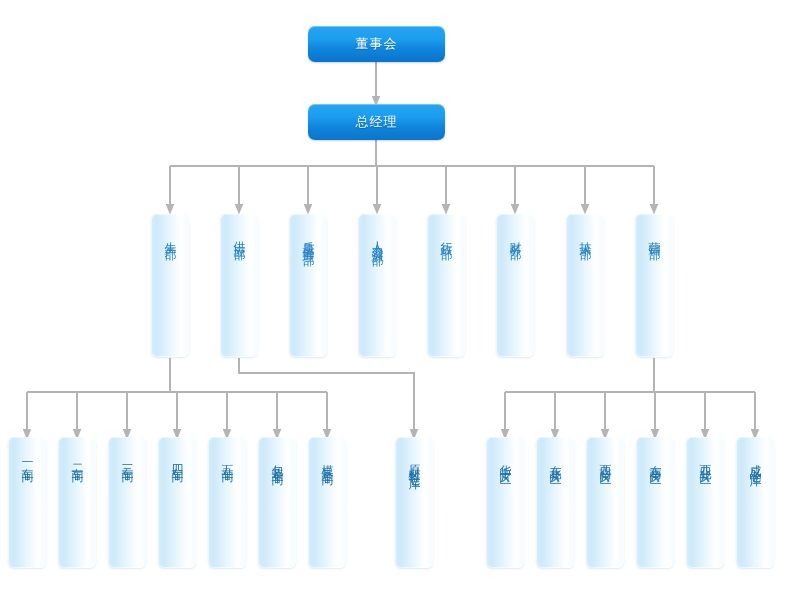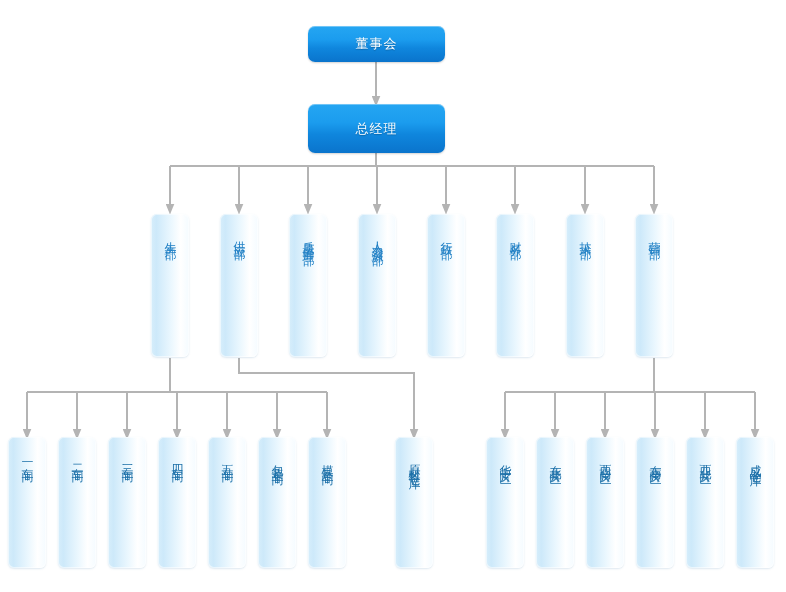--- a/index.html
+++ b/index.html
@@ -103,21 +103,21 @@
       <line x1="655" y1="392" x2="655" y2="430" marker-end="url(#arrow)"></line>
       <line x1="705" y1="392" x2="705" y2="430" marker-end="url(#arrow)"></line>
       <line x1="755" y1="392" x2="755" y2="430" marker-end="url(#arrow)"></line>
     </g>
   </svg>
 
   <div class="node-top" style="left:308px;top:26px;width:137px;height:36px;">
     <span>董事会</span>
   </div>
 
-  <div class="node-top" style="left:308px;top:104px;width:137px;height:49px;">
+  <div class="node-top" style="left:308px;top:104px;width:137px;height:36px;">
     <span>总经理</span>
   </div>
 
   <div class="node-v" style="left:151px;top:214px;width:38px;height:143px;">
     <span class="vtext">生产部</span>
   </div>
   <div class="node-v" style="left:220px;top:214px;width:38px;height:143px;">
     <span class="vtext">供应部</span>
   </div>
   <div class="node-v" style="left:289px;top:214px;width:38px;height:143px;">

